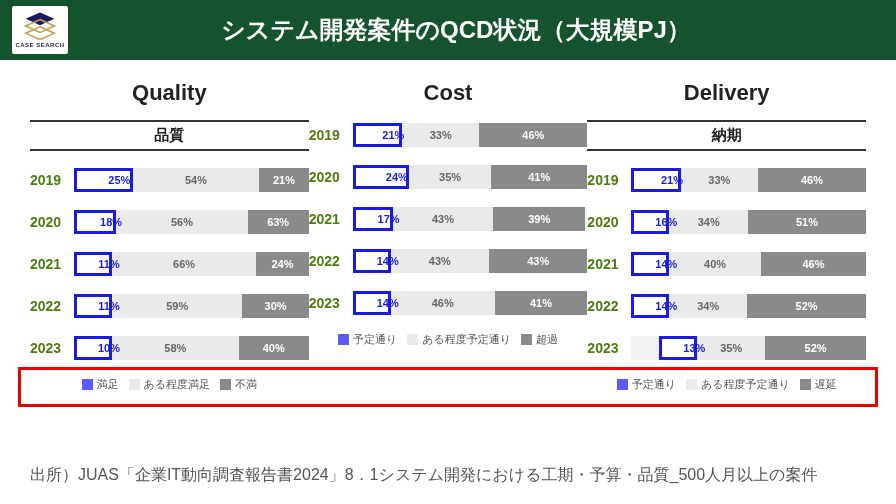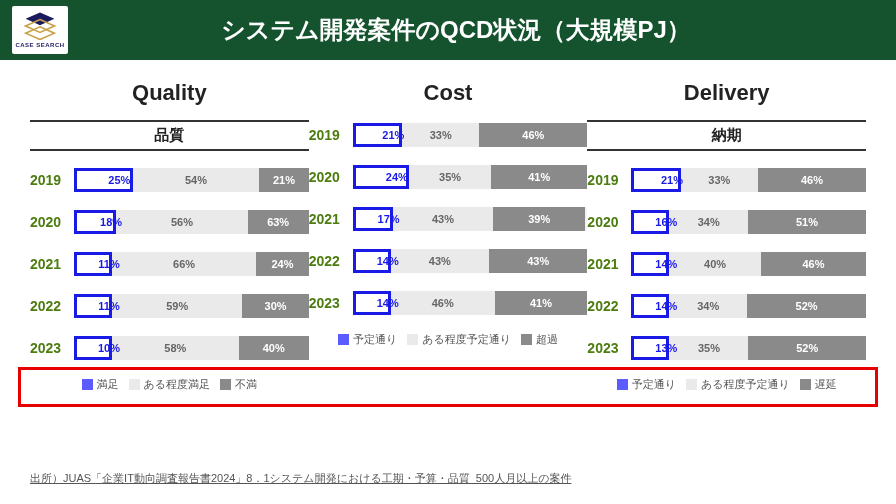--- a/index.html
+++ b/index.html
@@ -22,21 +22,21 @@
   .seg.s1 { background: #fff; color: #1a1ae6; border: 3px solid #1a1ae6; position: relative; z-index: 2; padding-left: 32px; }
   .seg.s2 { background: #eaeaea; color: #666; }
   .seg.s3 { background: #8a8a8a; color: #fff; }
   .legend { display: flex; justify-content: center; gap: 10px; margin-top: 6px; font-size: 11px; color: #555; }
   .legend-item { display: flex; align-items: center; gap: 4px; }
   .swatch { width: 11px; height: 11px; }
   .swatch.c1 { background: #5b5bff; }
   .swatch.c2 { background: #eaeaea; }
   .swatch.c3 { background: #8a8a8a; }
   .highlight { position: absolute; border: 3px solid #e60000; left: 18px; right: 18px; height: 40px; top: 367px; pointer-events: none; }
-  .source { position: absolute; bottom: 18px; left: 30px; font-size: 11px; color: #555; text-decoration: underline; }
+  .source { position: absolute; bottom: 18px; left: 30px; font-size: 16px; color: #555; }
 </style>
 </head>
 <body>
 
 <div class="header">
   <div class="logo">
     <svg viewBox="0 0 40 34">
       <polygon points="20,0 38,8 20,16 2,8" fill="#1a1a5e"></polygon>
       <polygon points="20,9 38,17 20,25 2,17" fill="none" stroke="#c9a24a" stroke-width="2"></polygon>
       <polygon points="20,18 38,26 20,34 2,26" fill="none" stroke="#c9a24a" stroke-width="2"></polygon>
@@ -199,21 +199,21 @@
             <div class="year">2022</div>
             <div class="bar">
               <div class="seg s1" style="width: 14%;">14%</div>
               <div class="seg s2" style="width: 34%;">34%</div>
               <div class="seg s3" style="width: 52%;">52%</div>
             </div>
           </div>
           <div class="row">
             <div class="year">2023</div>
             <div class="bar">
-              <div class="seg s1" style="width: 13%;">13%</div>
+              <div class="seg s1" style="width: 13%; margin-left: 28px;">13%</div>
               <div class="seg s2" style="width: 35%;">35%</div>
               <div class="seg s3" style="width: 52%;">52%</div>
             </div>
           </div>
         </div>
         <div class="legend">
           <div class="legend-item">
             <div class="swatch c1"></div>
             <span>予定通り</span>
           </div>

